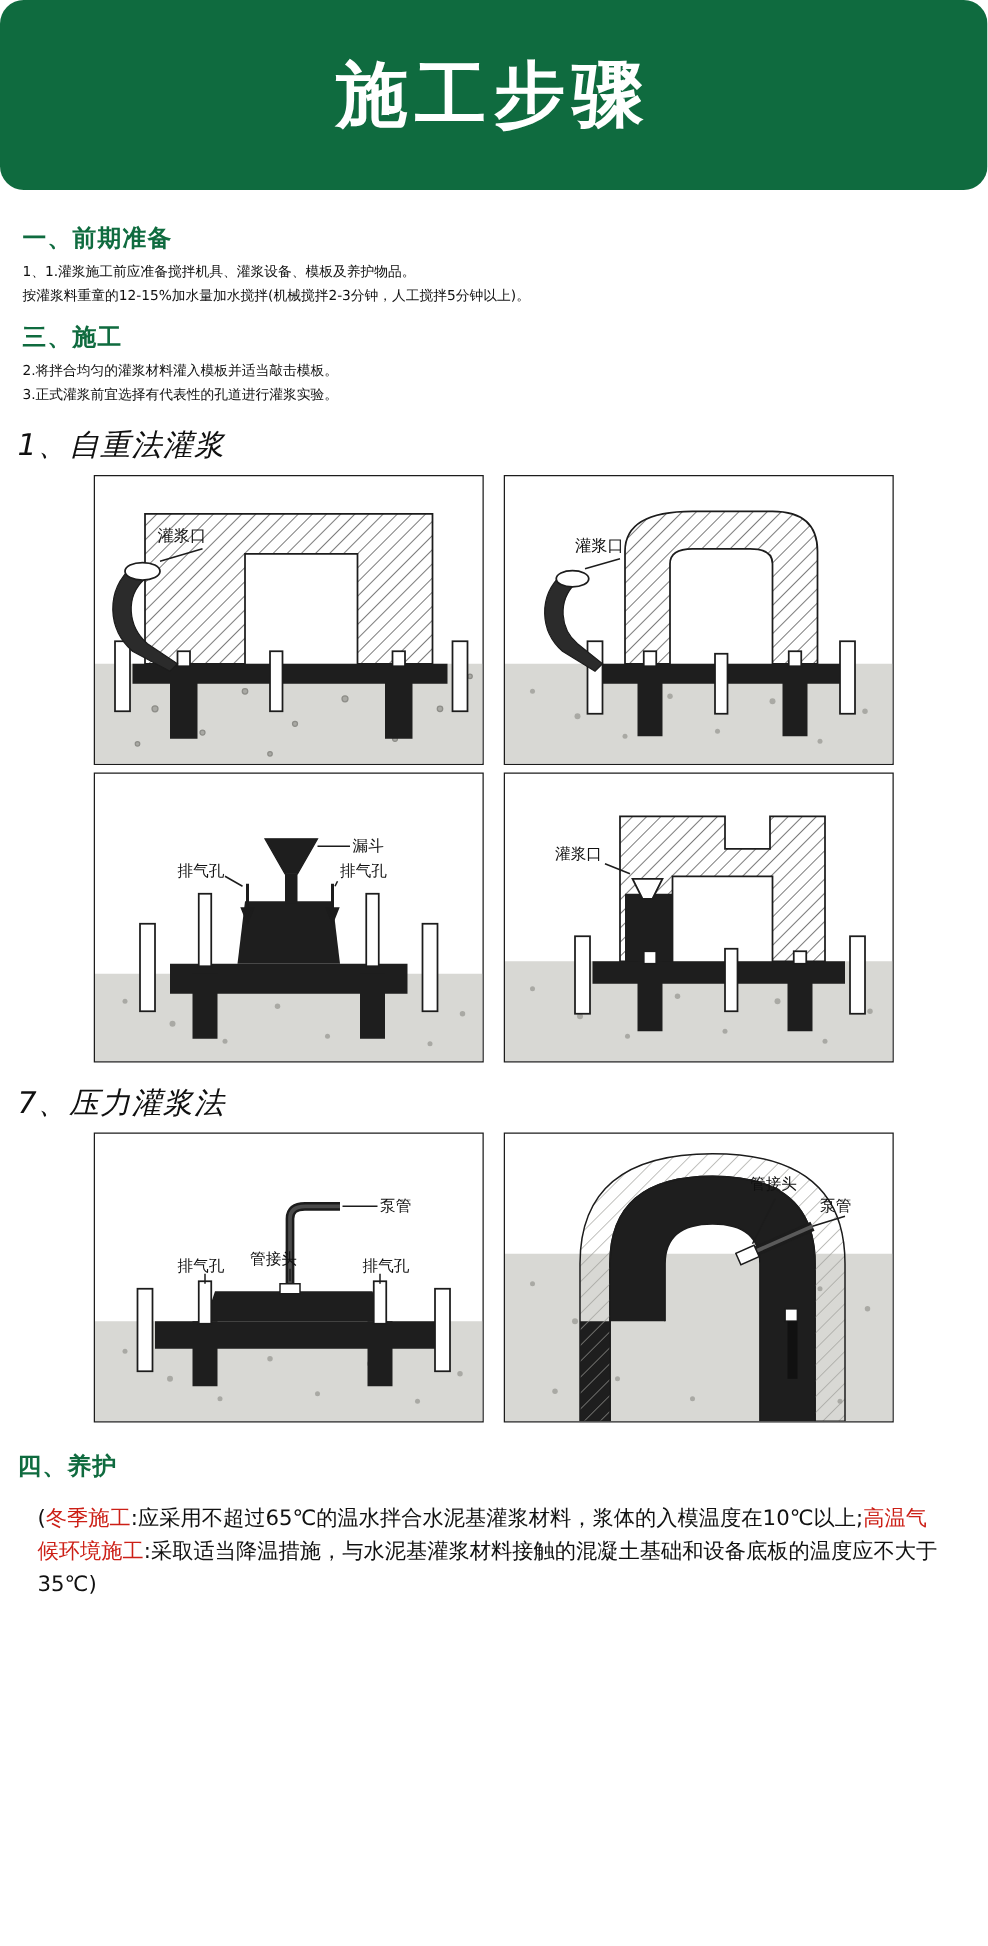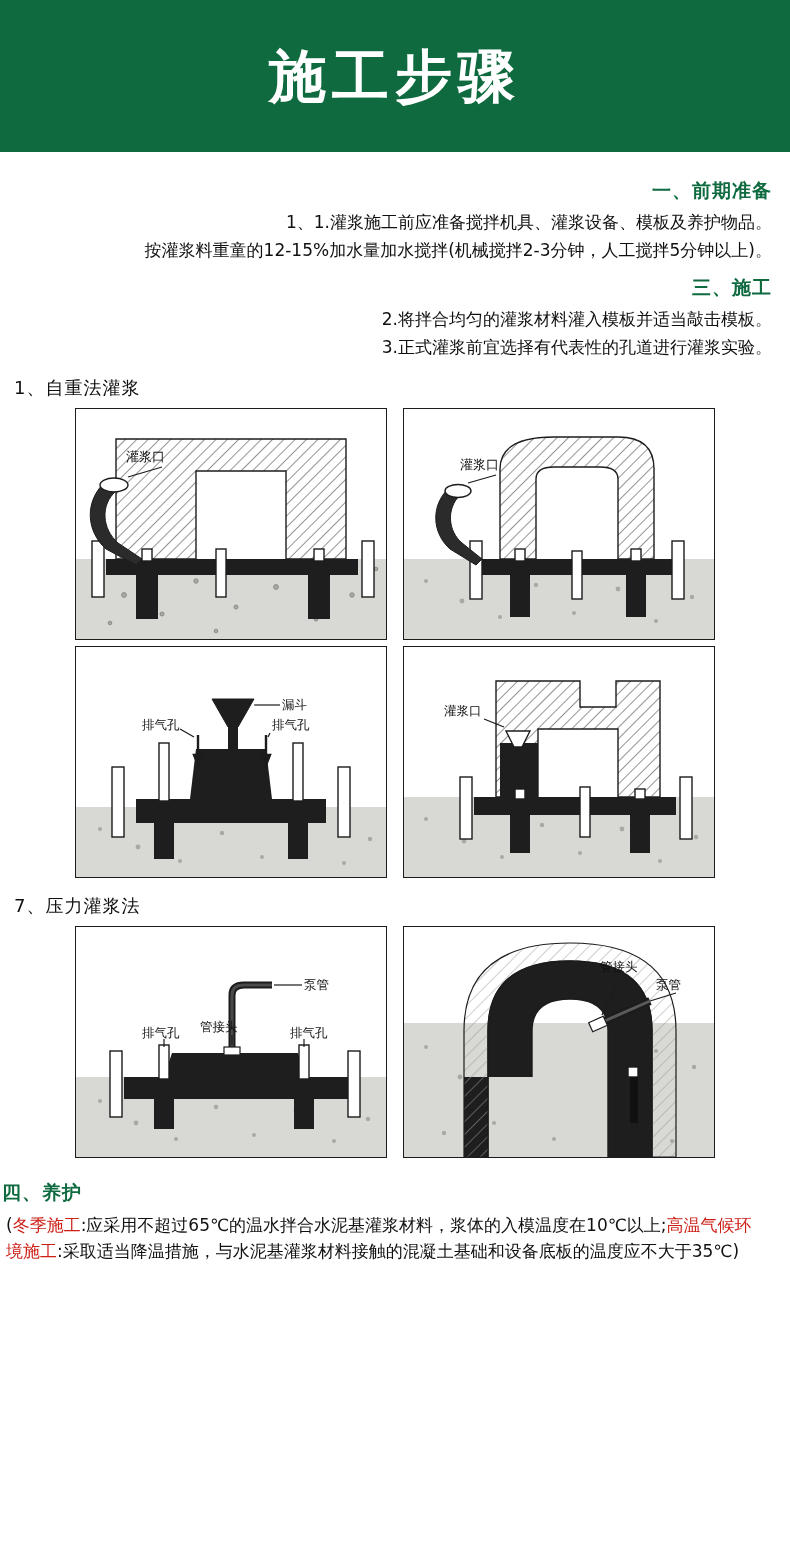--- a/index.html
+++ b/index.html
@@ -8,68 +8,69 @@
     background:#ffffff;
     font-family:"DejaVu Sans", sans-serif;
     color:#111111;
   }
   .page { position:relative; width:790px; min-height:1557px; background:#fff; overflow:hidden; }
 
   
   .header {
     height:152px;
     background:#0f6b3f;
-    display:flex; align-items:center; justify-content:center;
+    display:flex; align-items:center; justify-content:center;border-radius:19px;
   }
   .header-title {
     color:#ffffff;
     font-size:57px;
     font-weight:bold;
     letter-spacing:6px;
     line-height:1;
   }
 
   
-  .content { padding:16px 18px 0 18px;text-align:right; }
+  .content { padding:16px 18px 0 18px; }
   .sec-head {
     color:#0f6b3f;
     font-weight:bold;
     font-size:19px;
     margin:12px 0 6px 0;
     letter-spacing:1px;
   }
   .sec-head.first { margin-top:10px; }
   p.body {
     margin:0 0 2px 0;
-    font-size:17px;
+    font-size:11px;
     line-height:1.5;
     color:#101010;
   }
   .subhead {
-    font-size:18px;
+    font-size:24px;
     margin:16px 0 8px 14px;
     letter-spacing:1px;
     color:#101010;
+    font-style:italic;
   }
 
   
   .fig-row { display:flex; gap:16px; justify-content:center; margin:0 0 6px 0; }
   .fig {
     border:1px solid #1c1c1c;
     background:#ffffff;
     width:310px; height:230px;
     position:relative;
     overflow:hidden;
   }
   .fig svg { display:block; }
 
   
-  .note { font-size:17px; line-height:1.55; margin:4px; }
+  .note { font-size:17px; line-height:1.55; margin:16px; }
   .note .red { color:#cc1f16; }
-  .footer-block { padding:4px 18px 18px 2px; }
+  .footer-block { padding:4px 18px 18px 14px; }
 </style>
 </head>
 <body>
 
 <div class="page">
 
   <div class="header">
     <div class="header-title">施工步骤</div>
   </div>
 

